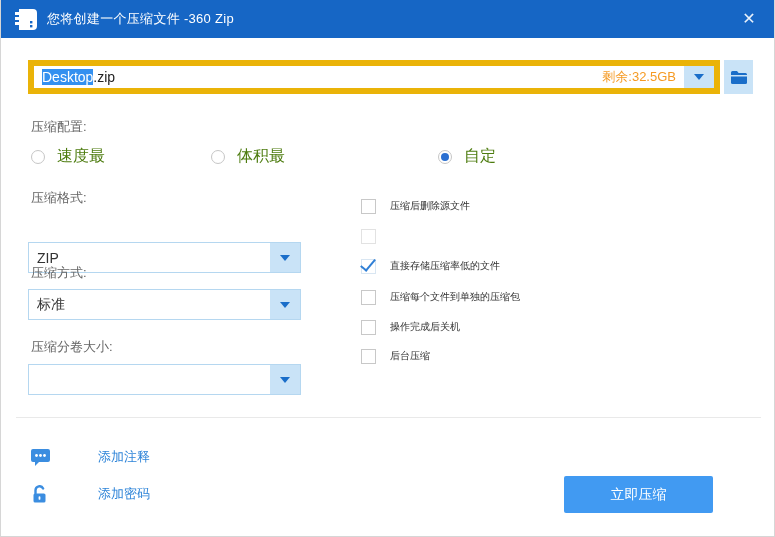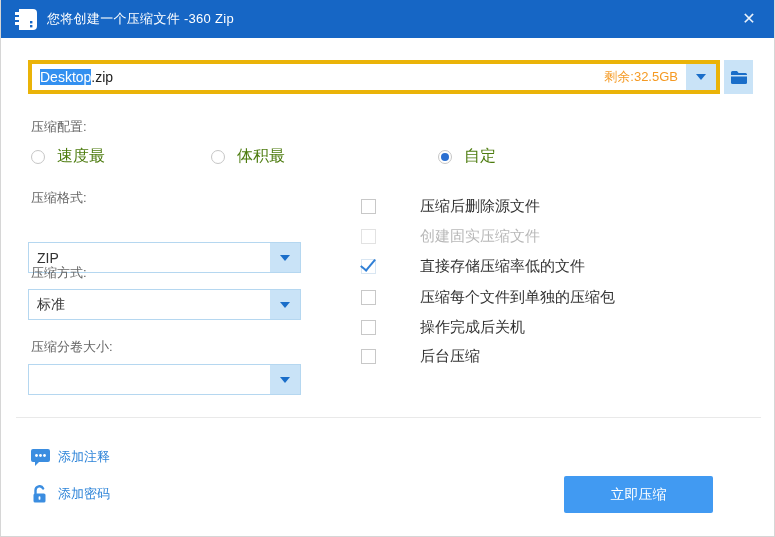--- a/index.html
+++ b/index.html
@@ -11,21 +11,21 @@
   
   .titlebar { position:absolute; left:-1px; top:0; width:777px; height:38px; background:#1666c5;
               display:flex; align-items:center; padding:0 14px; }
   .app-icon { width:24px; height:21px; margin-right:9px; flex:none; }
   .title-text { color:#fff; font-size:13px; letter-spacing:.3px; }
   .close-btn { position:absolute; right:16px; top:8px; width:24px; height:22px; color:#e8f1fb;
                font-size:16px; line-height:22px; text-align:center; cursor:pointer; }
 
   
   .input-group { position:absolute; left:27px; top:60px; width:692px; height:34px;
-                 border:4px solid #eab308; background:#fff; display:flex; align-items:stretch; }
+                 border:6px solid #eab308; background:#fff; display:flex; align-items:stretch; }
   .ig-text { flex:1; display:flex; align-items:center; padding-left:8px; font-size:14px; color:#222; }
   .sel-hl { background:#3390f0; color:#fff; }
   .ig-free { display:flex; align-items:center; padding-right:8px; font-size:13px; color:#f59a23; }
   .ig-arrow { width:30px; background:#c9e3f7; display:flex; align-items:center; justify-content:center; cursor:pointer; }
   .tri { width:0; height:0; border-left:5px solid transparent; border-right:5px solid transparent;
          border-top:6px solid #1a6ec9; }
   .folder-btn { position:absolute; left:723px; top:60px; width:29px; height:34px; background:#c9e3f7;
                 display:flex; align-items:center; justify-content:center; cursor:pointer; }
 
   
@@ -47,27 +47,27 @@
 
   
   .check-item { position:absolute; left:360px; display:flex; align-items:center; cursor:pointer; height:18px; }
   .check-box { width:15px; height:15px; border:1px solid #c8c8c8; background:#fff; margin-right:14px;
                position:relative; flex:none; }
   .check-item.disabled .check-box { border-color:#e2e2e2; }
   .check-item.disabled .check-label { color:#b8b8b8; }
   .check-item.checked .check-box { border-color:#d9e6f2; }
   .check-item.checked .check-box::after { content:""; position:absolute; left:2px; top:-4px;
                width:6px; height:13px; border:solid #2f7fd6; border-width:0 2.5px 2.5px 0; transform:rotate(40deg); }
-  .check-label { font-size:15px; color:#333;margin-left:30px; }
+  .check-label { font-size:10px; color:#333; }
 
   
   .divider { position:absolute; left:15px; top:417px; width:745px; height:1px; background:#e9e9e9; }
 
   
-  .link-item { position:absolute; left:30px; display:flex; align-items:flex-end; cursor:pointer; }
+  .link-item { position:absolute; left:30px; display:flex; align-items:flex-end; cursor:pointer;gap:40px; }
   .link-icon { width:19px; height:18px; margin-right:8px; flex:none; display:flex; align-items:center; }
   .link-text { font-size:13px; color:#2e84d8; }
 
   
   .primary-btn { position:absolute; left:563px; top:476px; width:149px; height:37px; background:#419af2;
                  border-radius:2px; color:#fff; font-size:14px; display:flex; align-items:center;
                  justify-content:center; cursor:pointer; }
 </style>
 </head>
 <body>
@@ -142,21 +142,20 @@
       <span class="tri"></span>
     </div>
   </div>
 
   <div class="check-item" style="top:197px;">
     <span class="check-box"></span>
     <span class="check-label">压缩后删除源文件</span>
   </div>
   <div class="check-item disabled" style="top:227px;">
     <span class="check-box"></span>
-    <span class="check-label">创建固实压缩文件</span>
   </div>
   <div class="check-item checked" style="top:257px;">
     <span class="check-box"></span>
     <span class="check-label">直接存储压缩率低的文件</span>
   </div>
   <div class="check-item" style="top:288px;">
     <span class="check-box"></span>
     <span class="check-label">压缩每个文件到单独的压缩包</span>
   </div>
   <div class="check-item" style="top:318px;">

